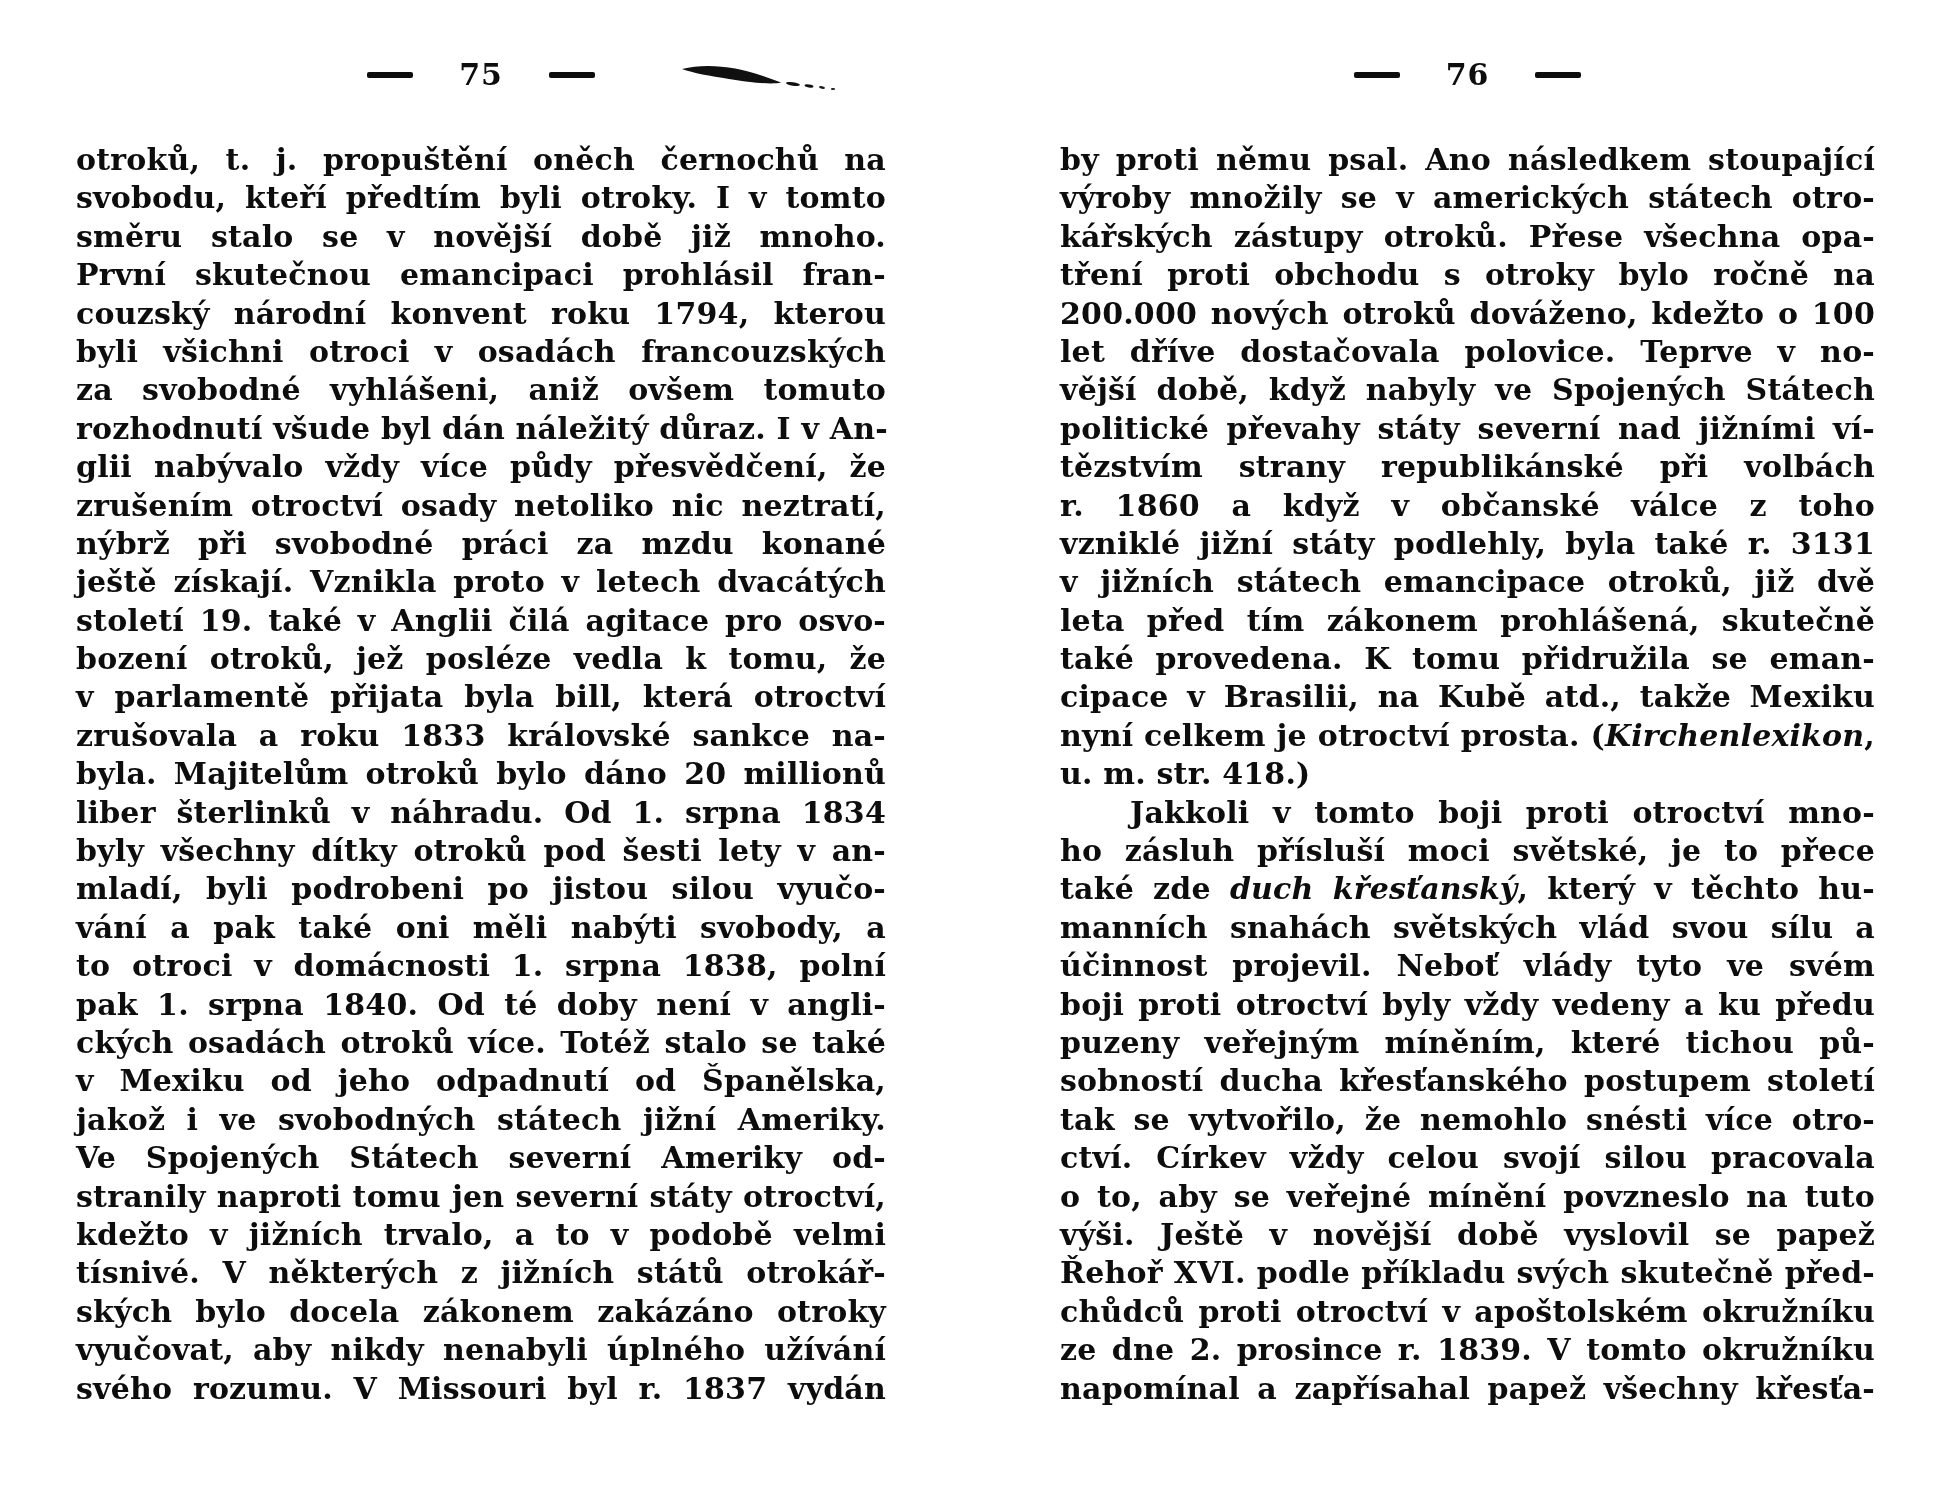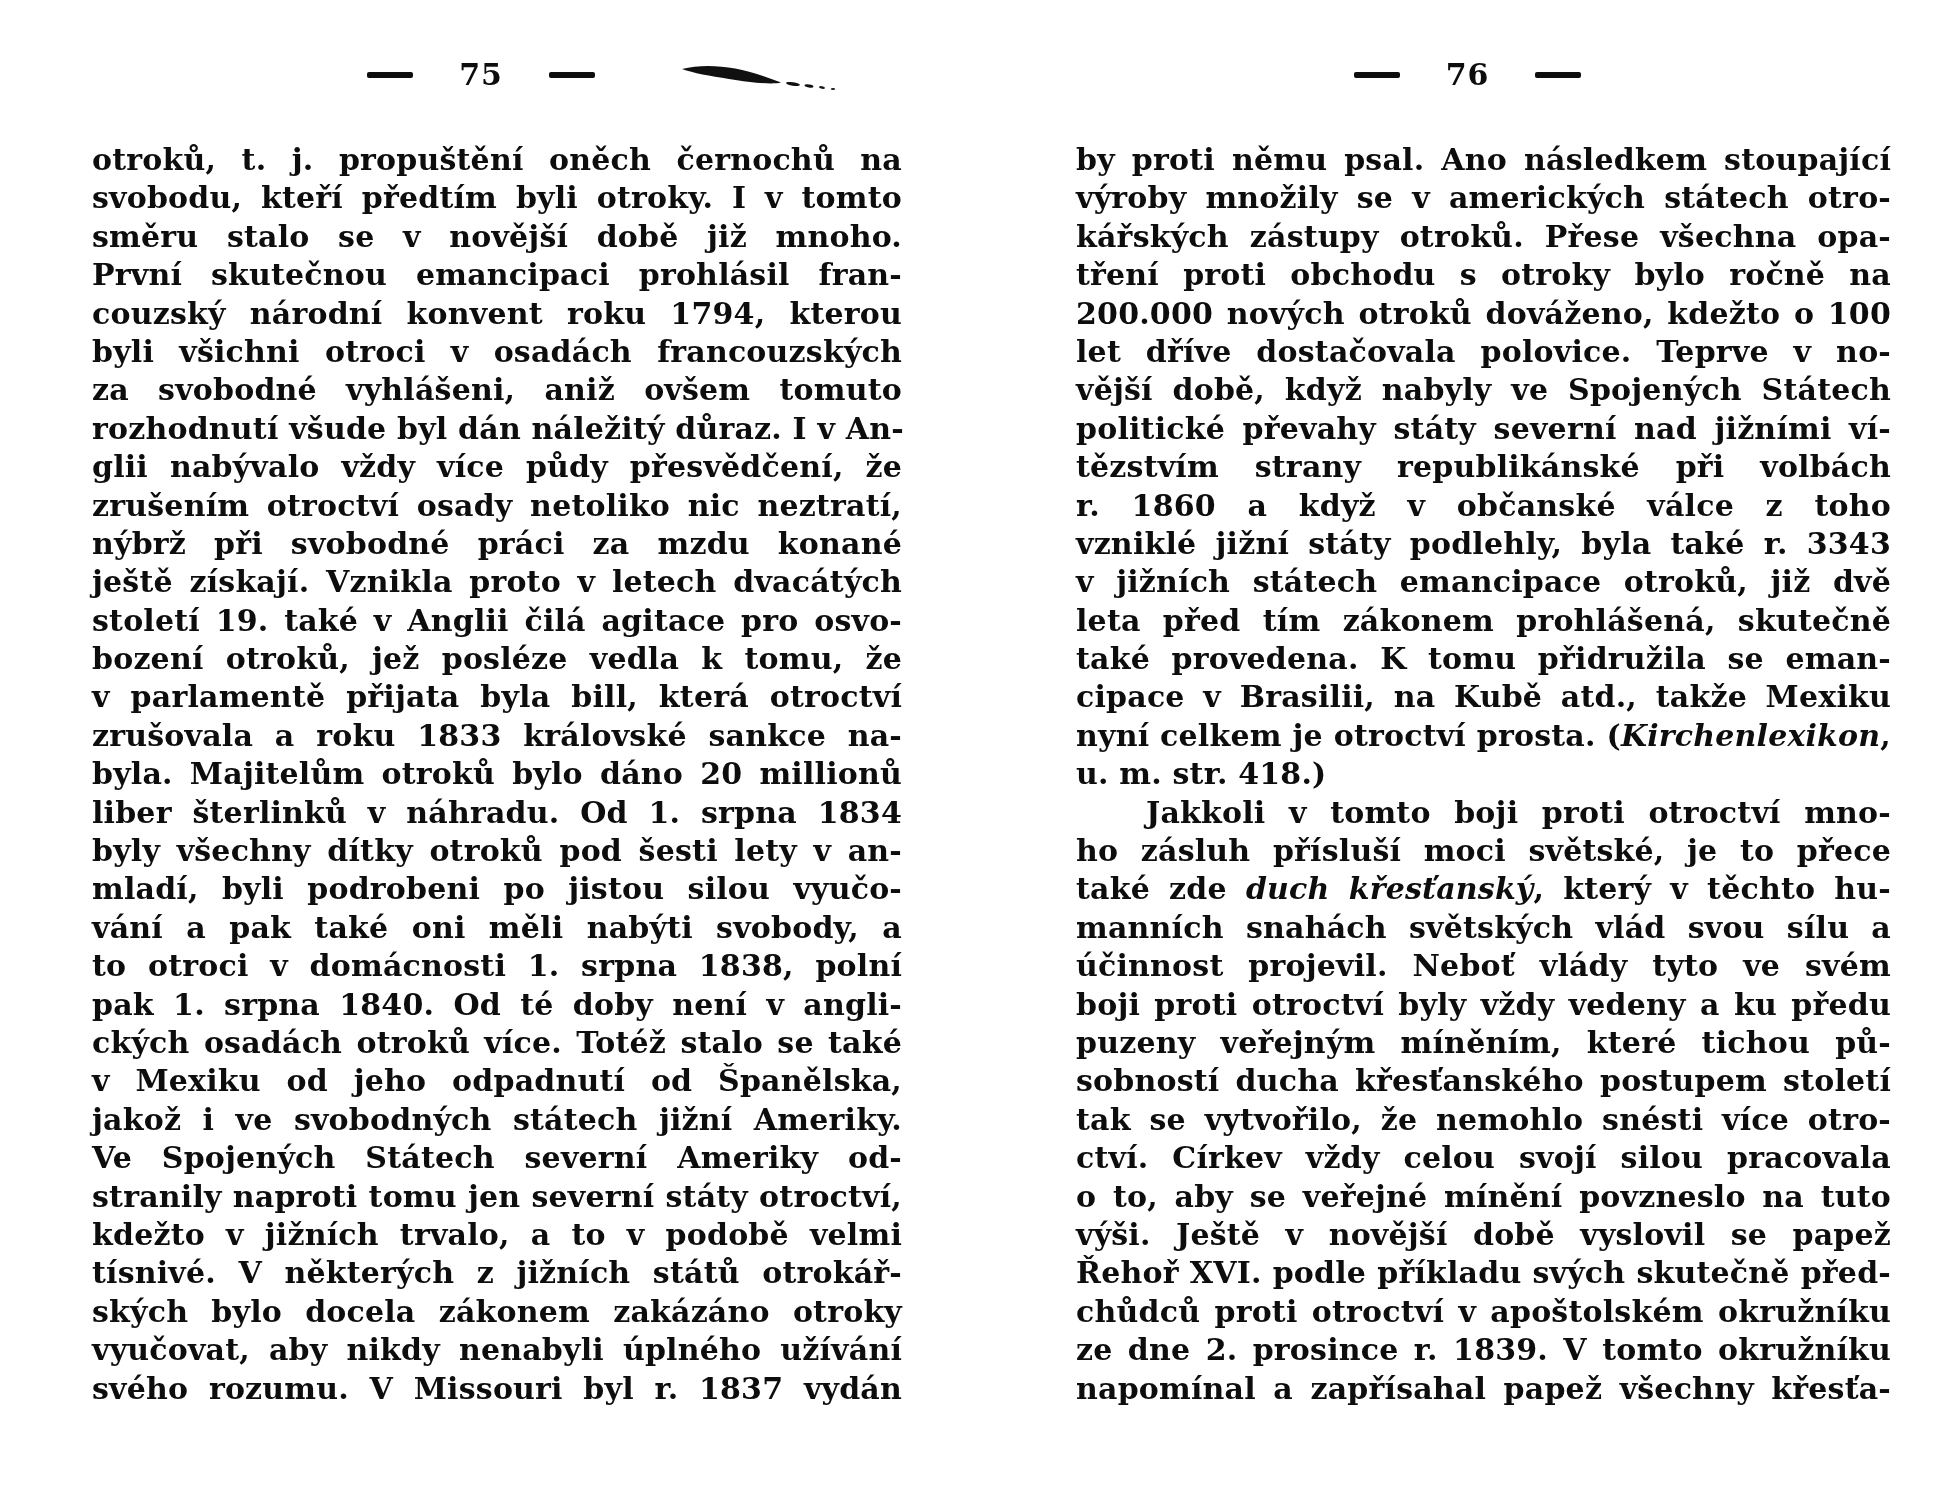--- a/index.html
+++ b/index.html
@@ -44,21 +44,21 @@
     border-radius: 2px;
     color: transparent;
     overflow: hidden;
     line-height: 6px;
   }
   .pagehead .pnum { line-height: 1; }
 
   .textblock {
     position: absolute;
     top: 141px;
-    left: 16px;
+    left: 0;
     width: 100%;
   }
   .line {
     height: 38.4px;
     line-height: 38.4px;
     font-size: 30px;
     font-weight: 600;
     white-space: nowrap;
     text-align: justify;
     text-align-last: justify;
@@ -144,21 +144,21 @@
         <div class="line">by proti němu psal. Ano následkem stoupající</div>
         <div class="line">výroby množily se v amerických státech otro-</div>
         <div class="line">kářských zástupy otroků. Přese všechna opa-</div>
         <div class="line">tření proti obchodu s otroky bylo ročně na</div>
         <div class="line">200.000 nových otroků dováženo, kdežto o 100</div>
         <div class="line">let dříve dostačovala polovice. Teprve v no-</div>
         <div class="line">vější době, když nabyly ve Spojených Státech</div>
         <div class="line">politické převahy státy severní nad jižními ví-</div>
         <div class="line">tězstvím strany republikánské při volbách</div>
         <div class="line">r. 1860 a když v občanské válce z toho</div>
-        <div class="line">vzniklé jižní státy podlehly, byla také r. 3343</div>
+        <div class="line">vzniklé jižní státy podlehly, byla také r. 3131</div>
         <div class="line">v jižních státech emancipace otroků, již dvě</div>
         <div class="line">leta před tím zákonem prohlášená, skutečně</div>
         <div class="line">také provedena. K tomu přidružila se eman-</div>
         <div class="line">cipace v Brasilii, na Kubě atd., takže Mexiku</div>
         <div class="line">nyní celkem je otroctví prosta. (<i>Kirchenlexikon</i>,</div>
         <div class="line last">u. m. str. 418.)</div>
         <div class="line indent">Jakkoli v tomto boji proti otroctví mno-</div>
         <div class="line">ho zásluh přísluší moci světské, je to přece</div>
         <div class="line">také zde <i>duch křesťanský</i>, který v těchto hu-</div>
         <div class="line">manních snahách světských vlád svou sílu a</div>

